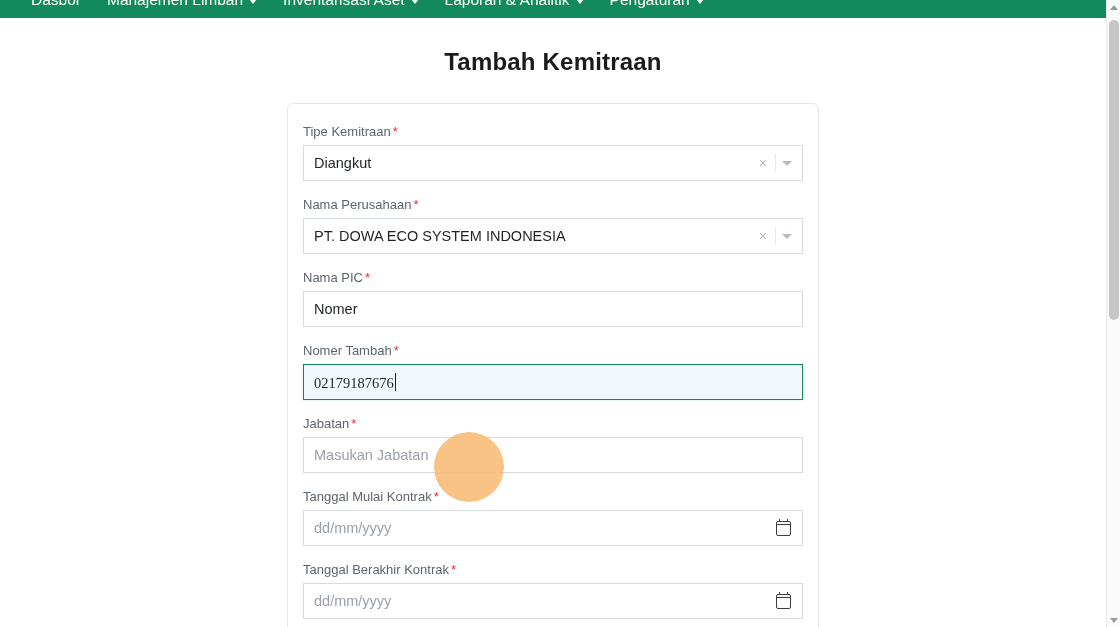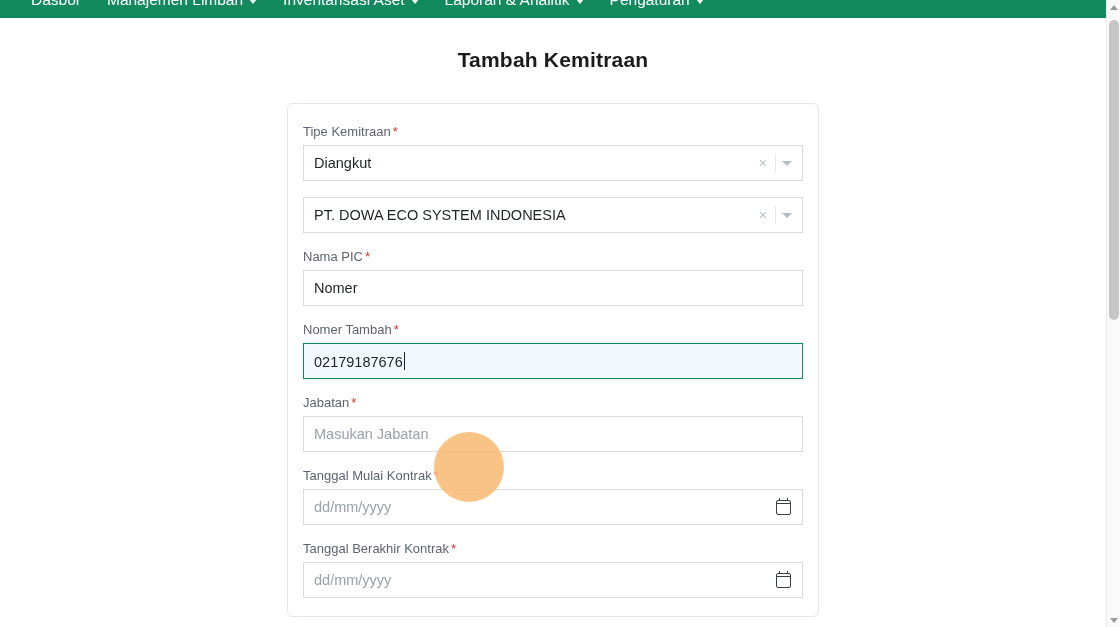--- a/index.html
+++ b/index.html
@@ -58,21 +58,21 @@
   .page {
     position: absolute;
     top: 18px;
     left: 0;
     width: 1106px;
     height: 609px;
     background: #fff;
   }
   .page-title {
     text-align: center;
-    font-size: 21px;
+    font-size: 24px;
     font-weight: bold;
     color: #1b1b1b;
     margin-top: 30px;
     letter-spacing: .2px;
   }
 
   .card {
     position: absolute;
     left: 287px;
     top: 85px;
@@ -132,20 +132,21 @@
     border-right: 5px solid transparent;
     border-top: 5px solid #b6bcc4;
     margin-right: 2px;
     cursor: pointer;
   }
 
   .control.focused {
     border: 1.5px solid #138a5e;
     background: #f2f8fd;
     box-shadow: 0 0 0 1px rgba(19,138,94,0.08);
+    font-family: Liberation Serif, serif;
   }
   .caret-text {
     display: inline-block;
     width: 1px;
     height: 18px;
     background: #1f2328;
     margin-left: 1px;
     vertical-align: -3px;
   }
 
@@ -267,20 +268,23 @@
           <span class="value">Diangkut</span>
           <span class="select-icons">
             <span class="clear-x">×</span>
             <span class="sep"></span>
             <span class="chev"></span>
           </span>
         </div>
       </div>
 
       <div class="field">
+        <div class="field-label">
+          <span>Nama Perusahaan</span><span class="req">*</span>
+        </div>
         <div class="control">
           <span class="value">PT. DOWA ECO SYSTEM INDONESIA</span>
           <span class="select-icons">
             <span class="clear-x">×</span>
             <span class="sep"></span>
             <span class="chev"></span>
           </span>
         </div>
       </div>
 

